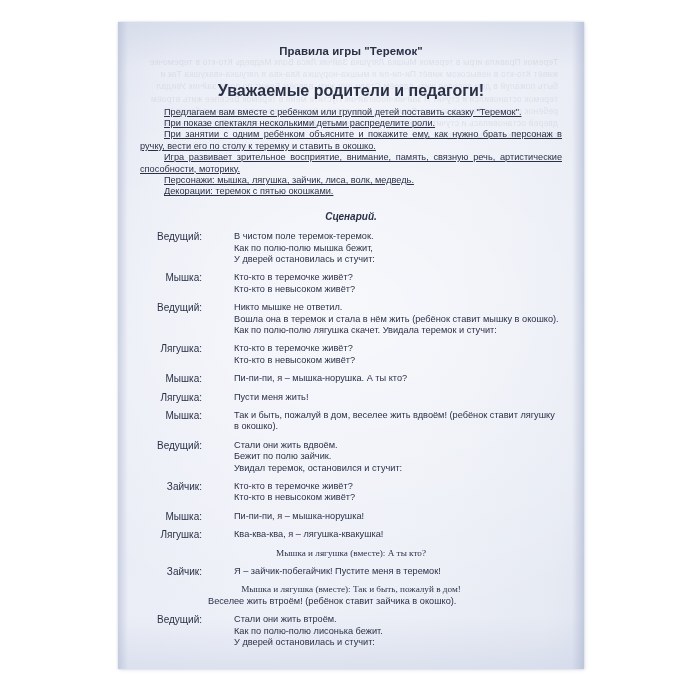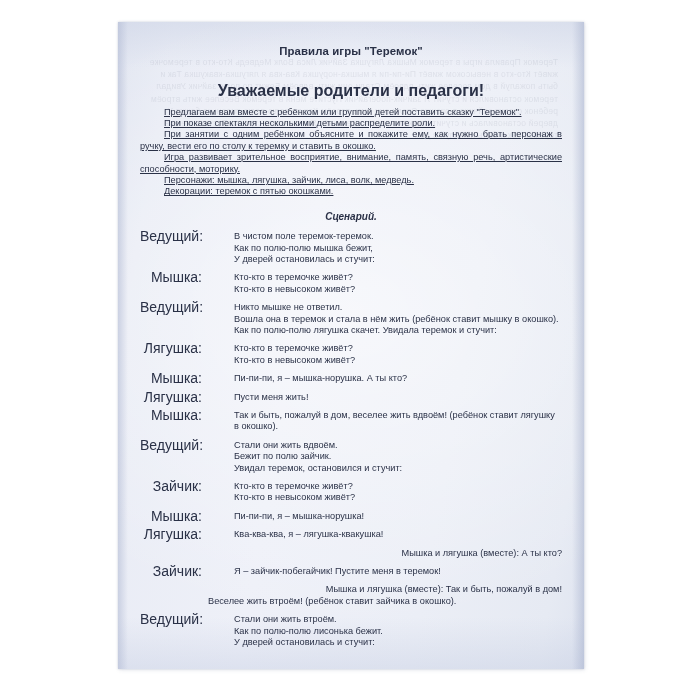--- a/index.html
+++ b/index.html
@@ -128,40 +128,40 @@
     display: flex;
     align-items: flex-start;
     margin-bottom: 7px;
   }
   .line .speaker {
     width: 62px;
     flex: 0 0 62px;
     text-align: right;
     padding-right: 0;
     box-sizing: border-box;
-    font-size: 14px;
+    font-size: 10px;
     line-height: 11.4px;
     white-space: nowrap;
   }
   .line .speech {
     flex: 1 1 auto;
     font-size: 9.2px;
     line-height: 11.4px;
     text-align: left;
   }
   .line .speech div { white-space: normal; padding-left: 32px; }
 
   
   .line-wide {
     margin-bottom: 7px;
     font-size: 9.2px;
     line-height: 11.4px;
     padding-left: 0px;
   }
-  .line-wide .wide-first { text-align: right; }
+  .line-wide .wide-first { text-align: center; font-family: Liberation Serif, serif; }
   .line-wide .wide-rest {
     padding-left: 68px;
   }
 </style>
 </head>
 <body>
 
 <div class="scan-area">
 
   <div class="sheet">

